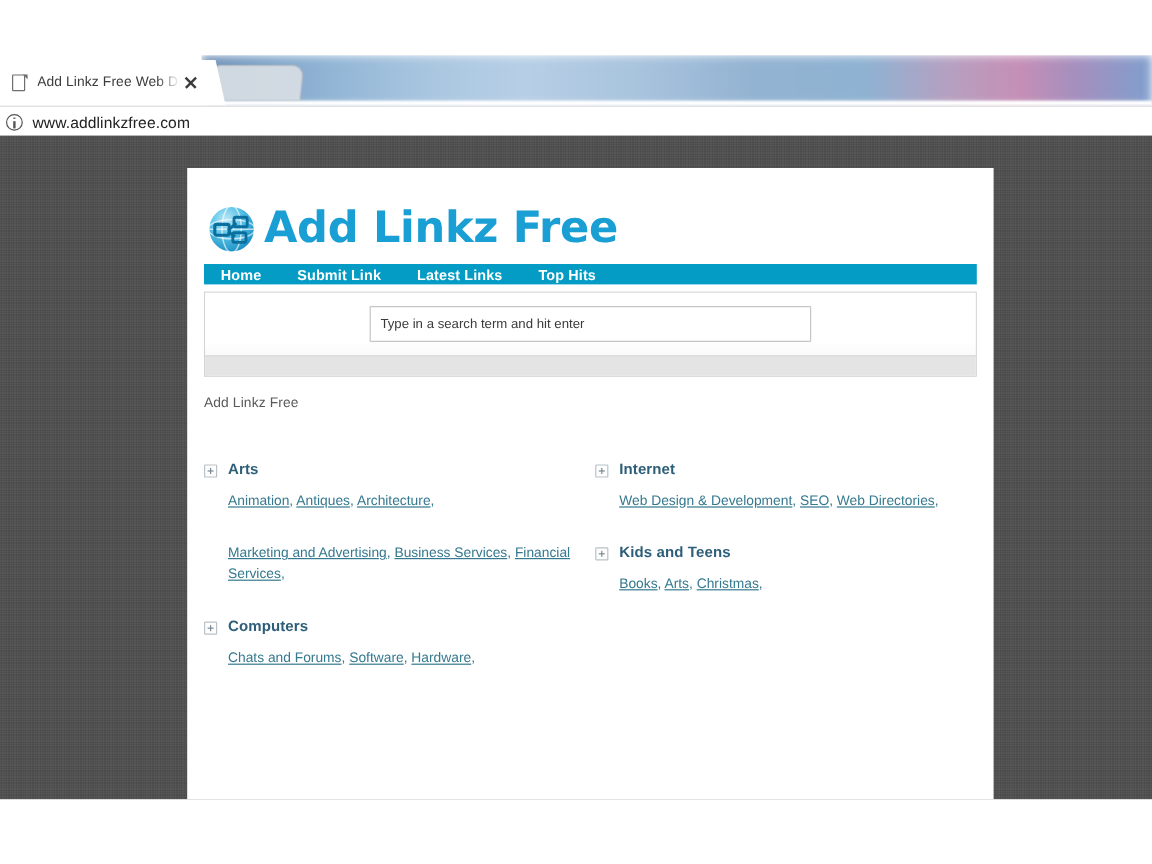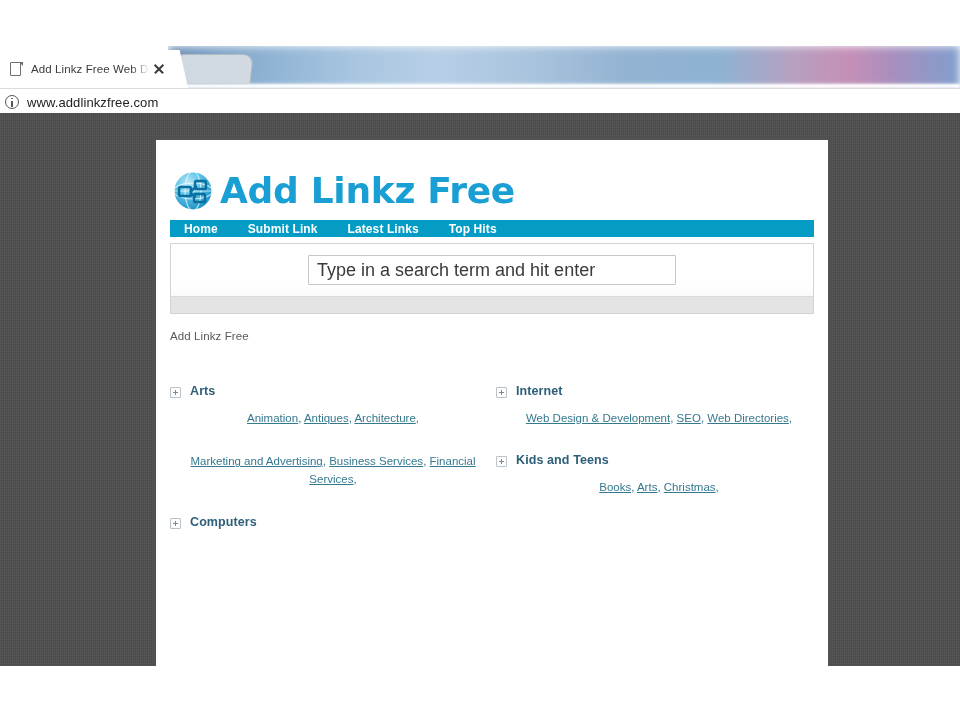--- a/index.html
+++ b/index.html
@@ -251,21 +251,21 @@
     align-items: center;
     justify-content: center;
     background: linear-gradient(180deg, #ffffff 0%, #ffffff 78%, #fafafa 100%);
   }
   .search-input {
     width: 368px;
     height: 30px;
     border: 1px solid #c6c6c6;
     border-radius: 1px;
     font-family: "Liberation Sans", sans-serif;
-    font-size: 18px;
+    font-size: 11px;
     color: #3a3a3a;
     padding: 0 8px;
     box-sizing: border-box;
     outline: none;
     background: #fff;
   }
   .search-input::placeholder { color: #3a3a3a; opacity: 1; }
   .search-panel-foot {
     height: 16px;
     background: #e4e4e4;
@@ -330,21 +330,20 @@
     line-height: 1.25;
     cursor: pointer;
     letter-spacing: .1px;
   }
   .cat-links {
     margin: 10px 0 0 20px;
     font-size: 11.5px;
     line-height: 1.55;
     color: #35798f;
     max-width: 286px;
-    text-align: center;
   }
   .cat-links a {
     color: #35798f;
     text-decoration: underline;
     cursor: pointer;
   }
   .sep { color: #35798f; }
 </style>
 </head>
 <body>
@@ -442,20 +441,23 @@
             <div class="cat-links">
               <a>Marketing and Advertising</a><span class="sep">, </span><a>Business Services</a><span class="sep">, </span><a>Financial Services</a><span class="sep">,</span>
             </div>
           </div>
 
           <div class="cat">
             <div class="cat-head">
               <span class="expand-icon"></span>
               <span class="cat-title">Computers</span>
             </div>
+            <div class="cat-links">
+              <a>Chats and Forums</a><span class="sep">, </span><a>Software</a><span class="sep">, </span><a>Hardware</a><span class="sep">,</span>
+            </div>
           </div>
 
         </div>
 
         <div class="cat-col">
 
           <div class="cat">
             <div class="cat-head">
               <span class="expand-icon"></span>
               <span class="cat-title">Internet</span>

